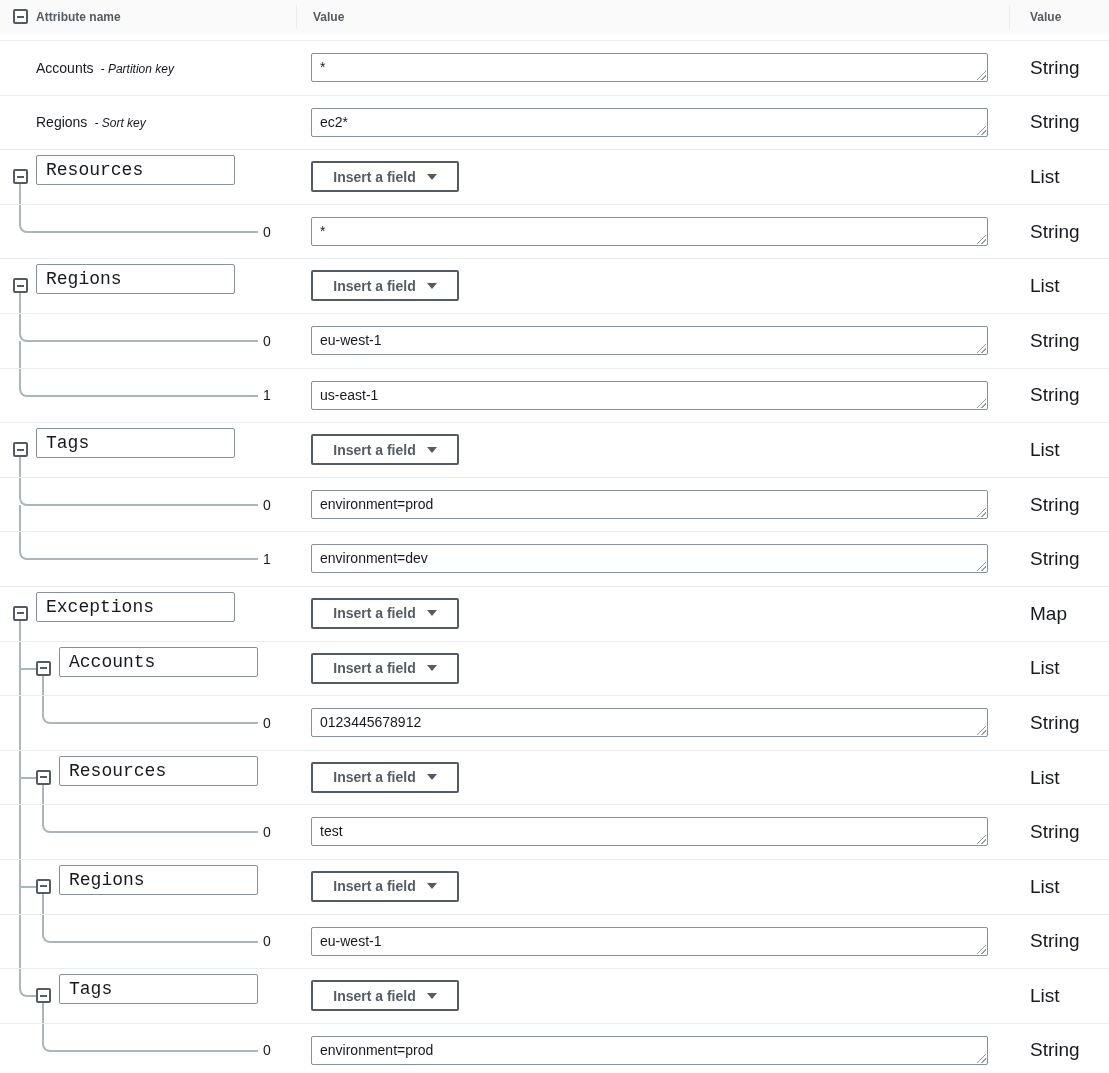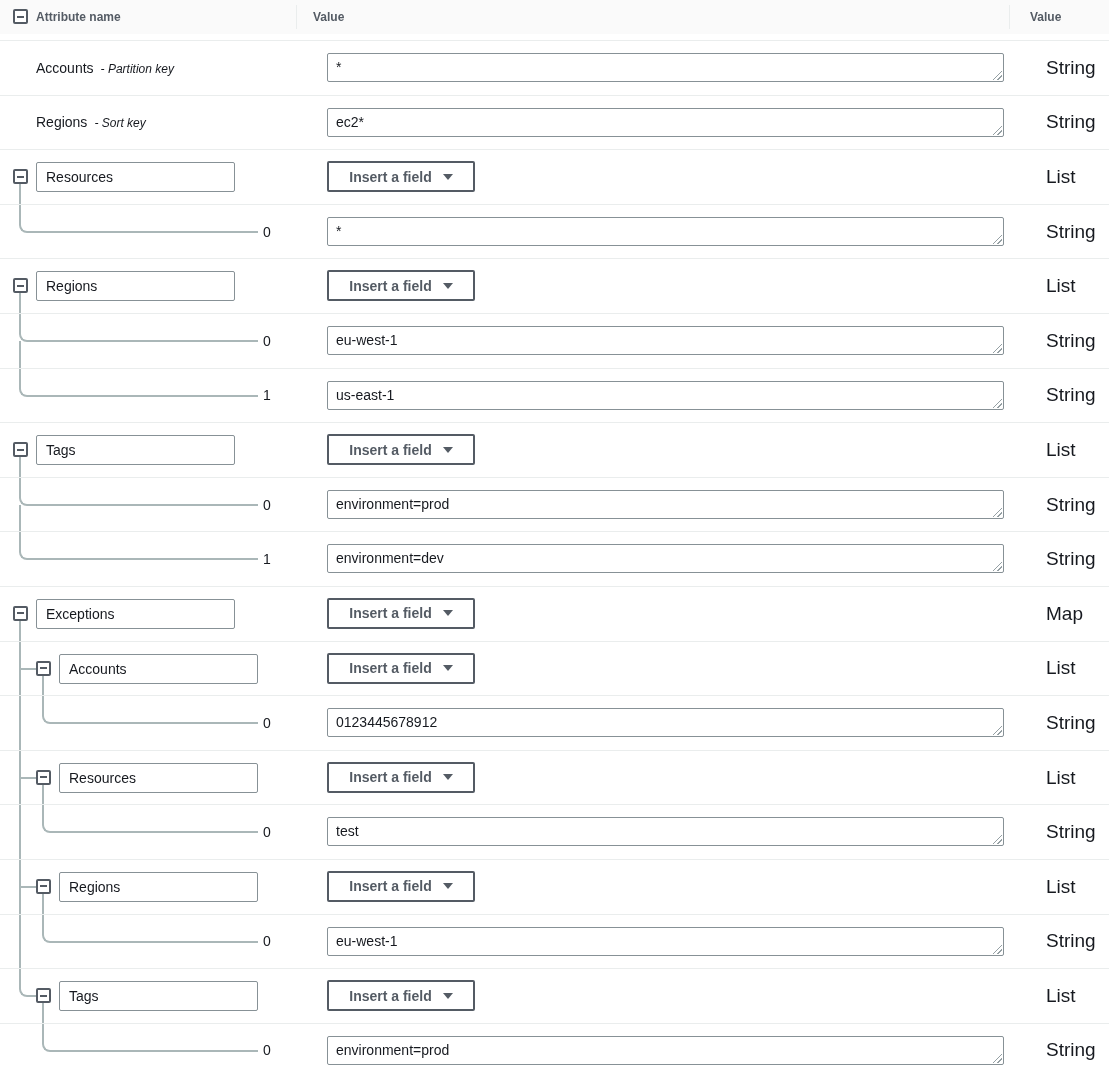--- a/index.html
+++ b/index.html
@@ -18,33 +18,33 @@
   .hd1{left:296px}.hd2{left:1009px}
   
   .mbox{display:inline-block;width:15px;height:15px;box-sizing:border-box;
     border:2px solid #545b64;border-radius:2px;position:relative;background:#fff;cursor:pointer;}
   .mline{position:absolute;left:2px;right:2px;top:50%;height:2px;margin-top:-1px;background:#545b64;}
   .hdr .mbox{position:absolute;left:13px;top:9px;}
   
   .row{height:54.6px;box-sizing:border-box;border-bottom:1px solid #eaeded;
     display:flex;position:relative;}
   .cell{position:relative;height:100%;}
-  .attr{width:311px;flex:none;padding-left:16px;}
+  .attr{width:311px;flex:none;}
   .val{width:698px;flex:none;}
   .type{flex:1;display:flex;align-items:center;padding-left:21px;box-sizing:border-box;
     font-size:19px;color:#16191f;}
   
   .keylabel{position:absolute;left:36px;top:50%;transform:translateY(-50%);white-space:nowrap;}
   .keyhint{font-style:italic;font-size:12px;margin-left:7px;}
   .idx{position:absolute;left:263px;top:50%;transform:translateY(-50%);font-size:14px;}
   .attr .mbox{position:absolute;top:19px;}
   .mb0{left:13px}.mb1{left:36px}
-  .ninput{position:absolute;top:12px;height:30px;box-sizing:border-box;background:#fff;
-    border:1px solid #879196;border-radius:2px;padding:0 9px;font-size:14px;color:#16191f;
-    font-family:Liberation Sans, sans-serif;outline:none;}
+  .ninput{position:absolute;top:5px;height:30px;box-sizing:border-box;background:#fff;
+    border:1px solid #879196;border-radius:2px;padding:0 9px;font-size:18px;color:#16191f;
+    font-family:Liberation Mono, monospace;outline:none;}
   .n0{left:36px;width:199px}.n1{left:59px;width:199px}
   
   .t-elbow1,.t-elbow2,.t-outer-elbow{position:absolute;top:0;height:28px;box-sizing:border-box;
     border-left:2px solid #aab7b8;border-bottom:2px solid #aab7b8;border-bottom-left-radius:8px;}
   .t-elbow1{left:19px;width:239px;}
   .t-elbow2{left:42px;width:216px;}
   .t-outer-elbow{left:19px;width:18px;}
   .t-vfull{position:absolute;left:19px;top:0;bottom:0;width:2px;background:#aab7b8;}
   .t-vcont{position:absolute;left:19px;top:27px;bottom:0;width:2px;background:#aab7b8;}
   .t-vbelow0{position:absolute;left:19px;top:34px;bottom:0;width:2px;background:#aab7b8;}

